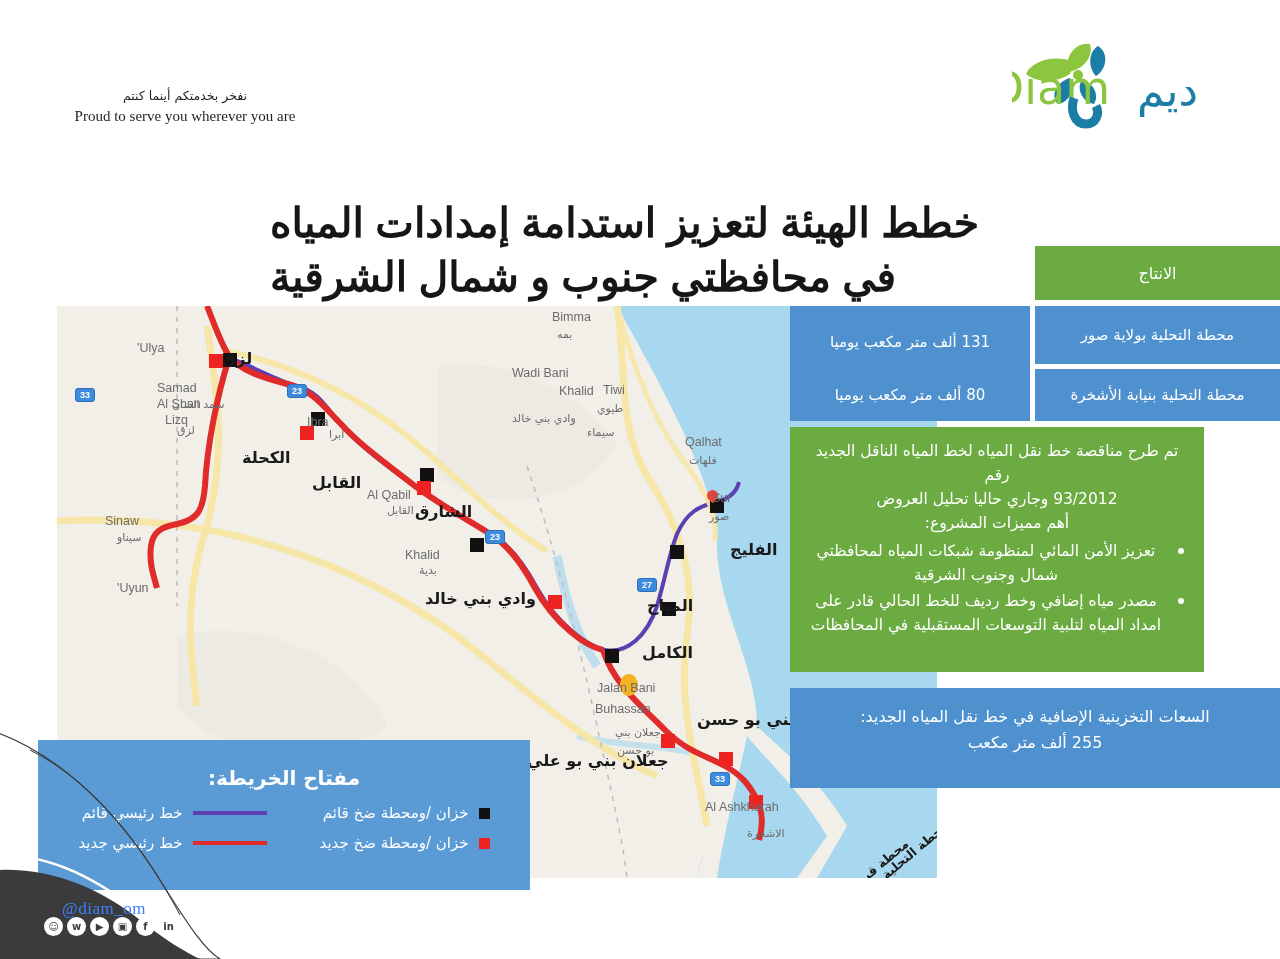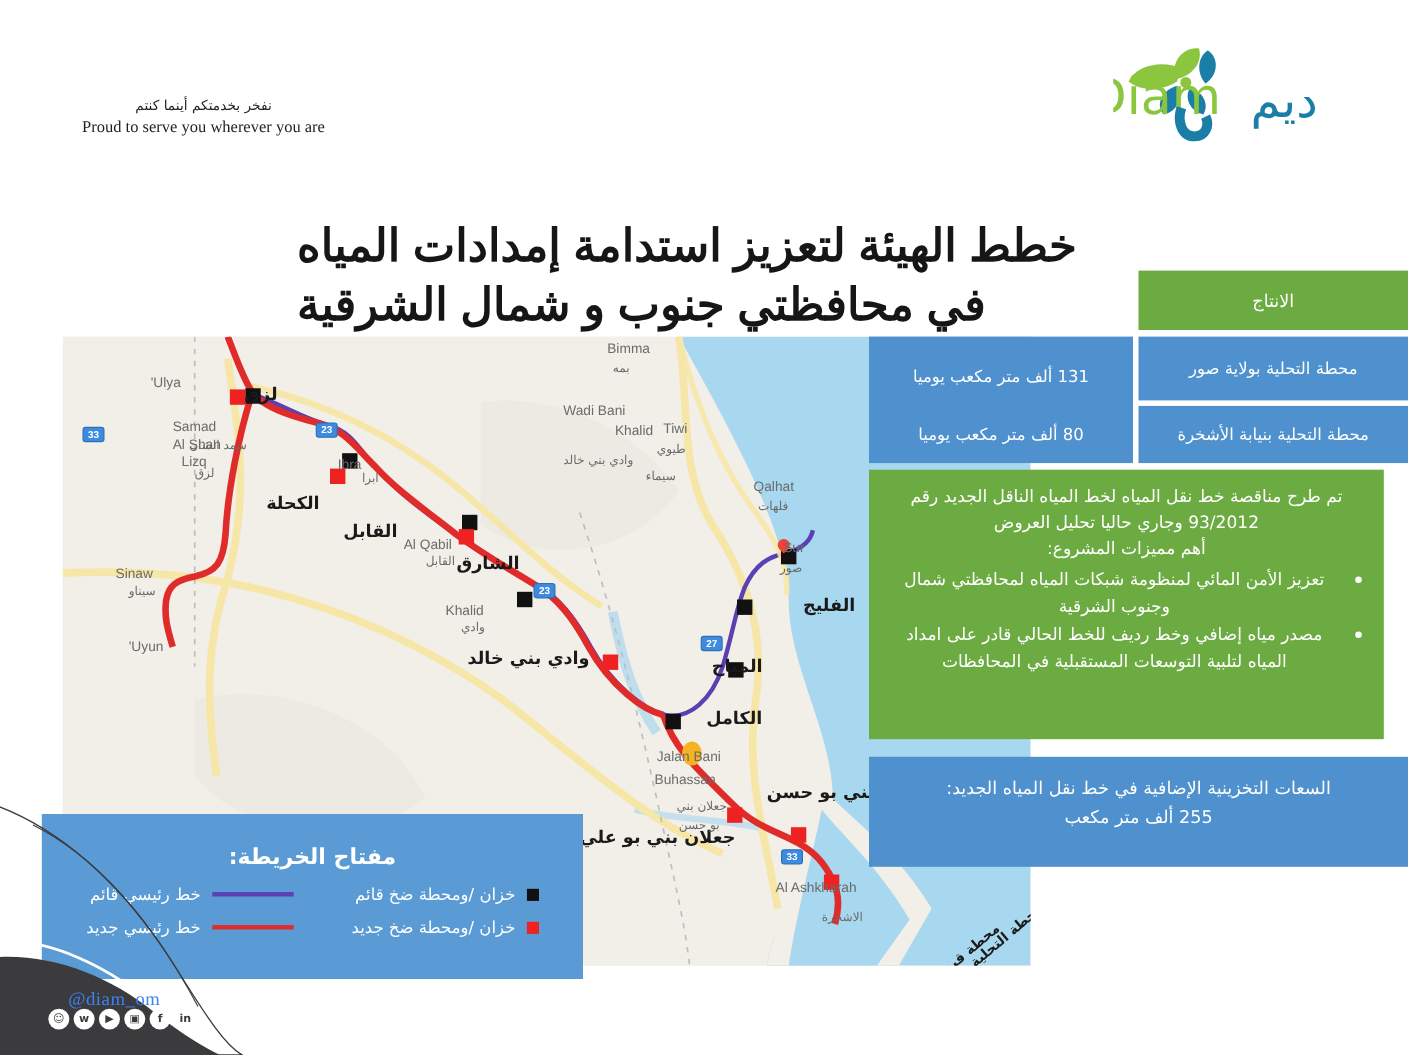--- a/index.html
+++ b/index.html
@@ -73,21 +73,21 @@
   
   .row-head {
     position: absolute; display: flex; align-items: center; justify-content: center;
     color: #fff; direction: rtl; text-align: center;
     font-family: "DejaVu Sans", sans-serif;
   }
   .green { background: #6cab42; }
   .blue  { background: #4e91ce; }
 
   .panel-green-box {
-    position: absolute; left: 790px; top: 427px; width: 468px; height: 245px;
+    position: absolute; left: 790px; top: 427px; width: 414px; height: 245px;
     background: #6cab42; color: #fff; direction: rtl; padding: 12px 16px 8px 16px;
     font-family: "DejaVu Sans", sans-serif; font-size: 15.5px; line-height: 1.55;
     text-align: center;
   }
   .panel-green-box ul { list-style: none; margin-top: 4px; }
   .panel-green-box li { position: relative; padding-right: 22px; text-align: center; margin-bottom: 2px; }
   .panel-green-box li .bullet {
     position: absolute; right: 4px; top: 9px; width: 6px; height: 6px;
     background: #fff; border-radius: 50%;
   }
@@ -222,21 +222,21 @@
       <div class="map-label lbl-ar" style="left: 368px; top: 283px;">وادي بني خالد</div>
       <div class="map-label lbl-ar" style="left: 673px; top: 234px;">الفليج</div>
       <div class="map-label lbl-ar" style="left: 590px; top: 290px;">المياح</div>
       <div class="map-label lbl-ar" style="left: 585px; top: 337px;">الكامل</div>
       <div class="map-label lbl-ar" style="left: 640px; top: 404px;">جعلان بني بو حسن</div>
       <div class="map-label lbl-ar" style="left: 470px; top: 445px;">جعلان بني بو علي</div>
       <div class="map-label lbl-ar-sm" style="left: 115px; top: 92px;">سمد الشان</div>
       <div class="map-label lbl-ar-sm" style="left: 120px; top: 118px;">لزق</div>
       <div class="map-label lbl-ar-sm" style="left: 272px; top: 122px;">ابرا</div>
       <div class="map-label lbl-ar-sm" style="left: 330px; top: 198px;">القابل</div>
-      <div class="map-label lbl-ar-sm" style="left: 362px; top: 258px;">وادي</div>
+      <div class="map-label lbl-ar-sm" style="left: 362px; top: 258px;">بدية</div>
       <div class="map-label lbl-ar-sm" style="left: 500px; top: 22px;">بمه</div>
       <div class="map-label lbl-ar-sm" style="left: 540px; top: 96px;">طيوي</div>
       <div class="map-label lbl-ar-sm" style="left: 530px; top: 120px;">سيماء</div>
       <div class="map-label lbl-ar-sm" style="left: 632px; top: 148px;">فلهات</div>
       <div class="map-label lbl-ar-sm" style="left: 455px; top: 106px;">وادي بني خالد</div>
       <div class="map-label lbl-ar-sm" style="left: 652px; top: 204px;">صور</div>
       <div class="map-label lbl-ar-sm" style="left: 558px; top: 420px;">جعلان بني</div>
       <div class="map-label lbl-ar-sm" style="left: 560px; top: 438px; text-align: right;">بو حسن</div>
       <div class="map-label lbl-ar-sm" style="left: 690px; top: 521px;">الاشخرة</div>
       <div class="map-label lbl-ar-sm" style="left: 60px; top: 225px;">سيناو</div>

